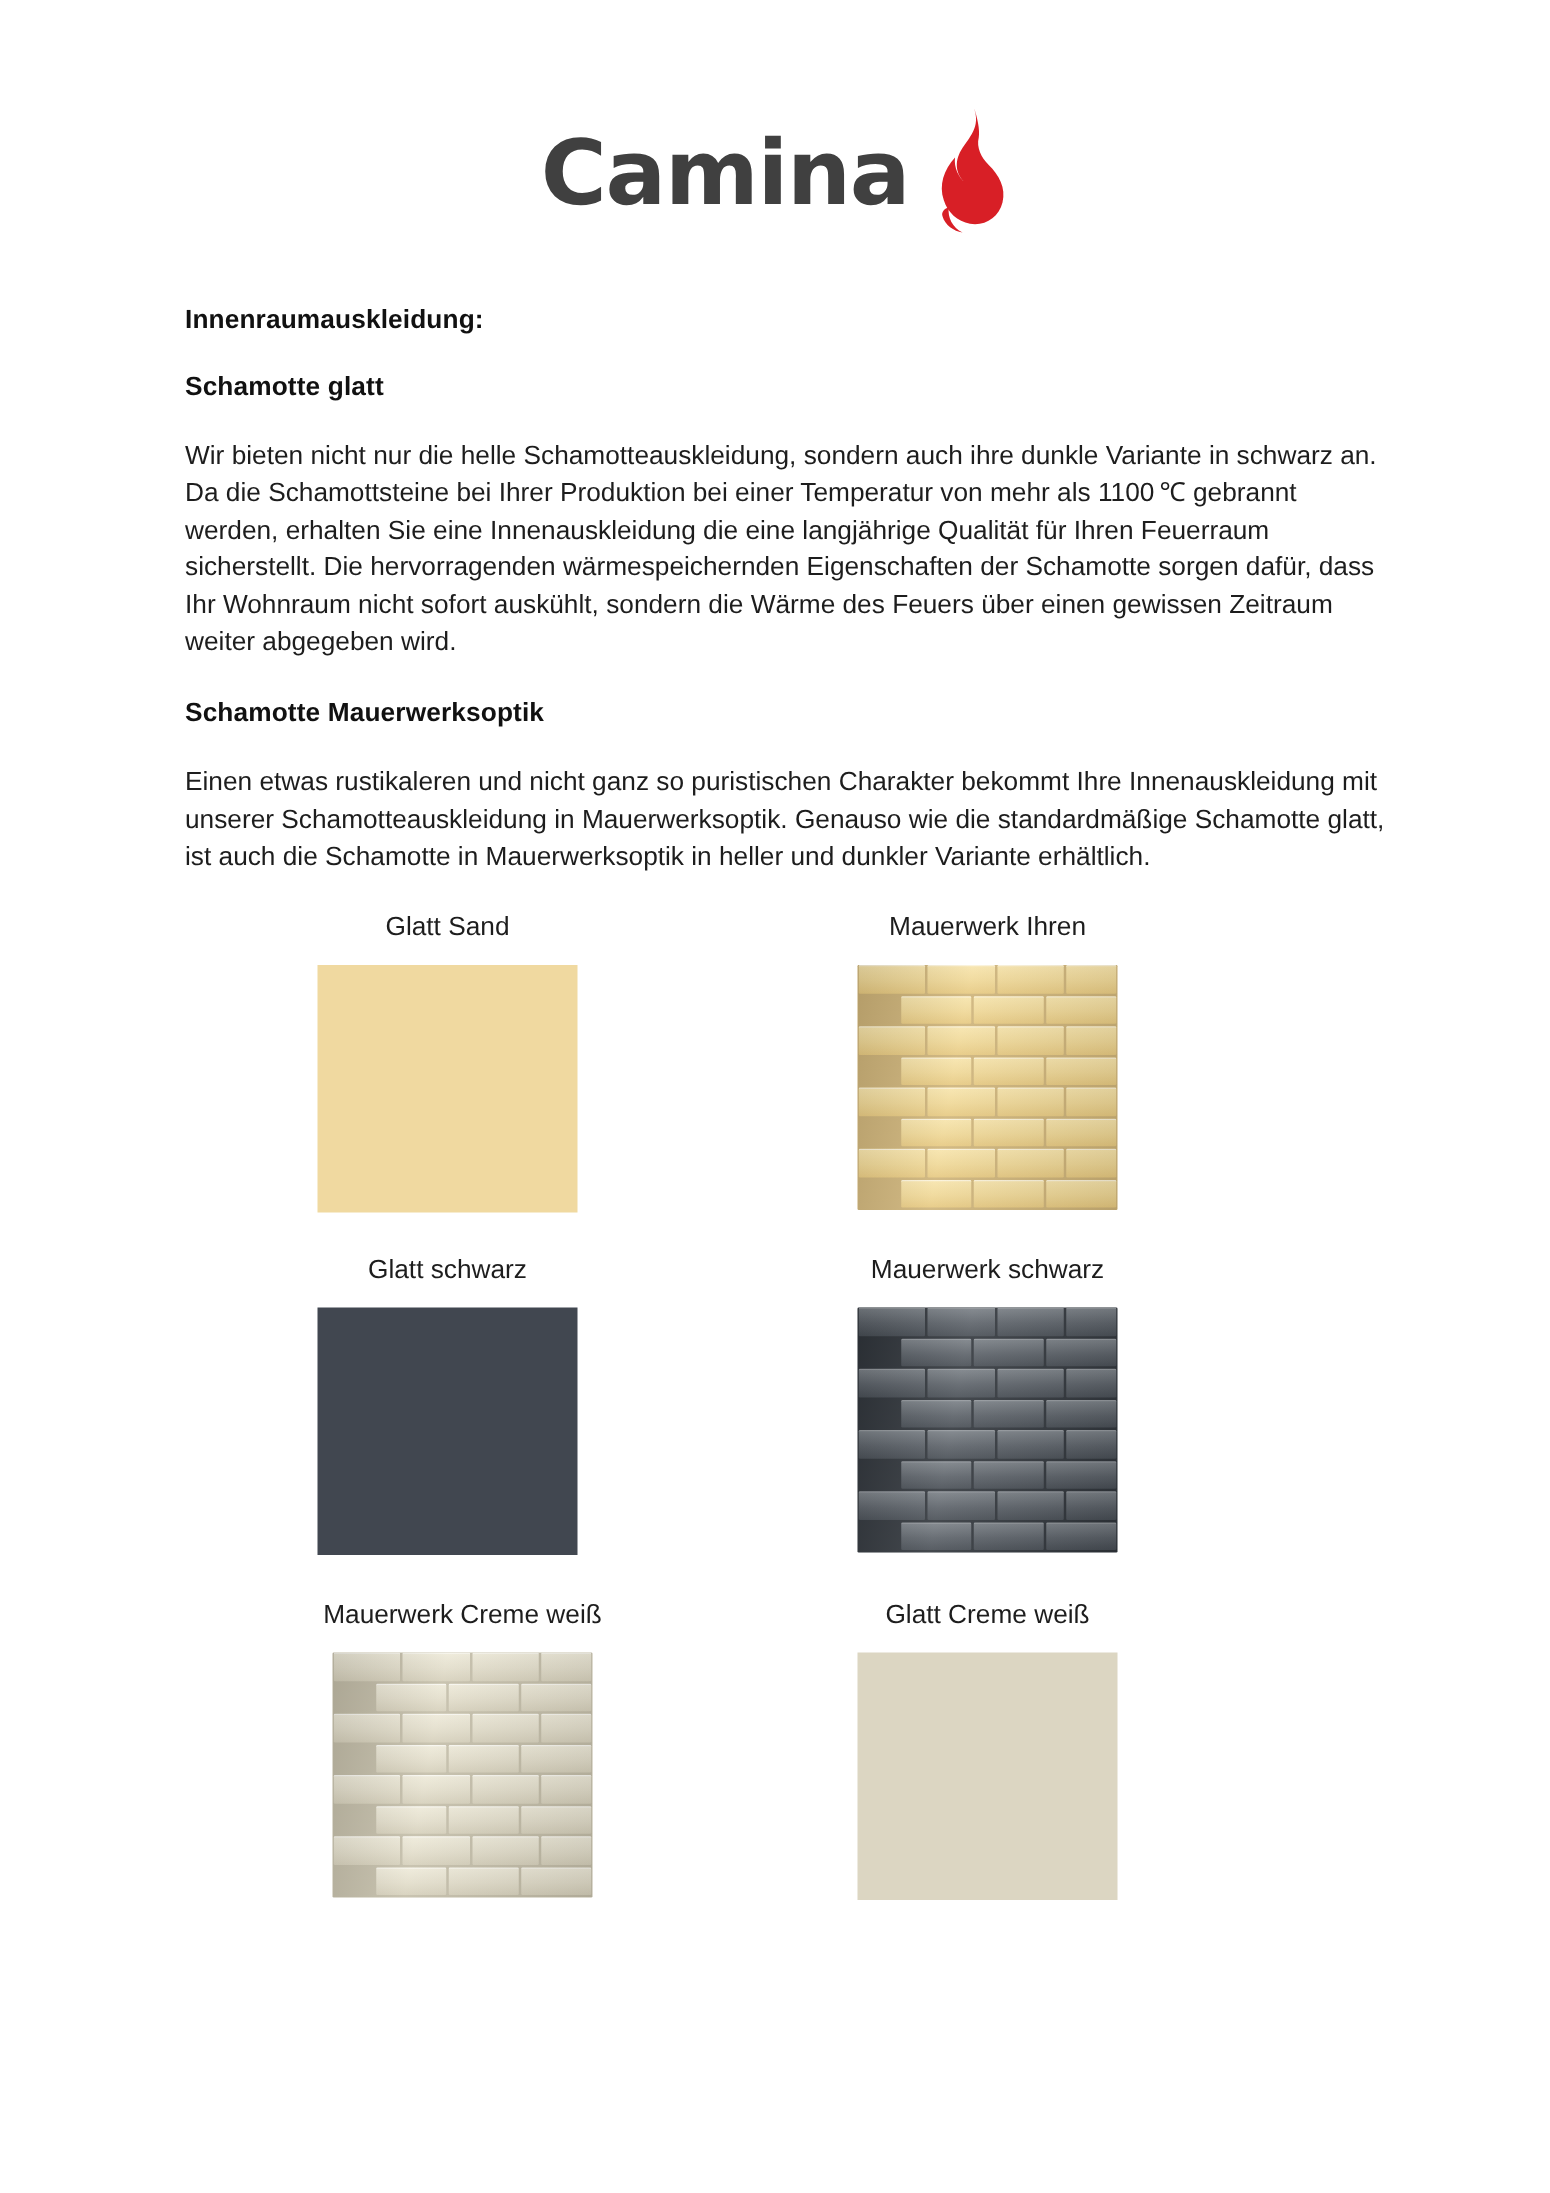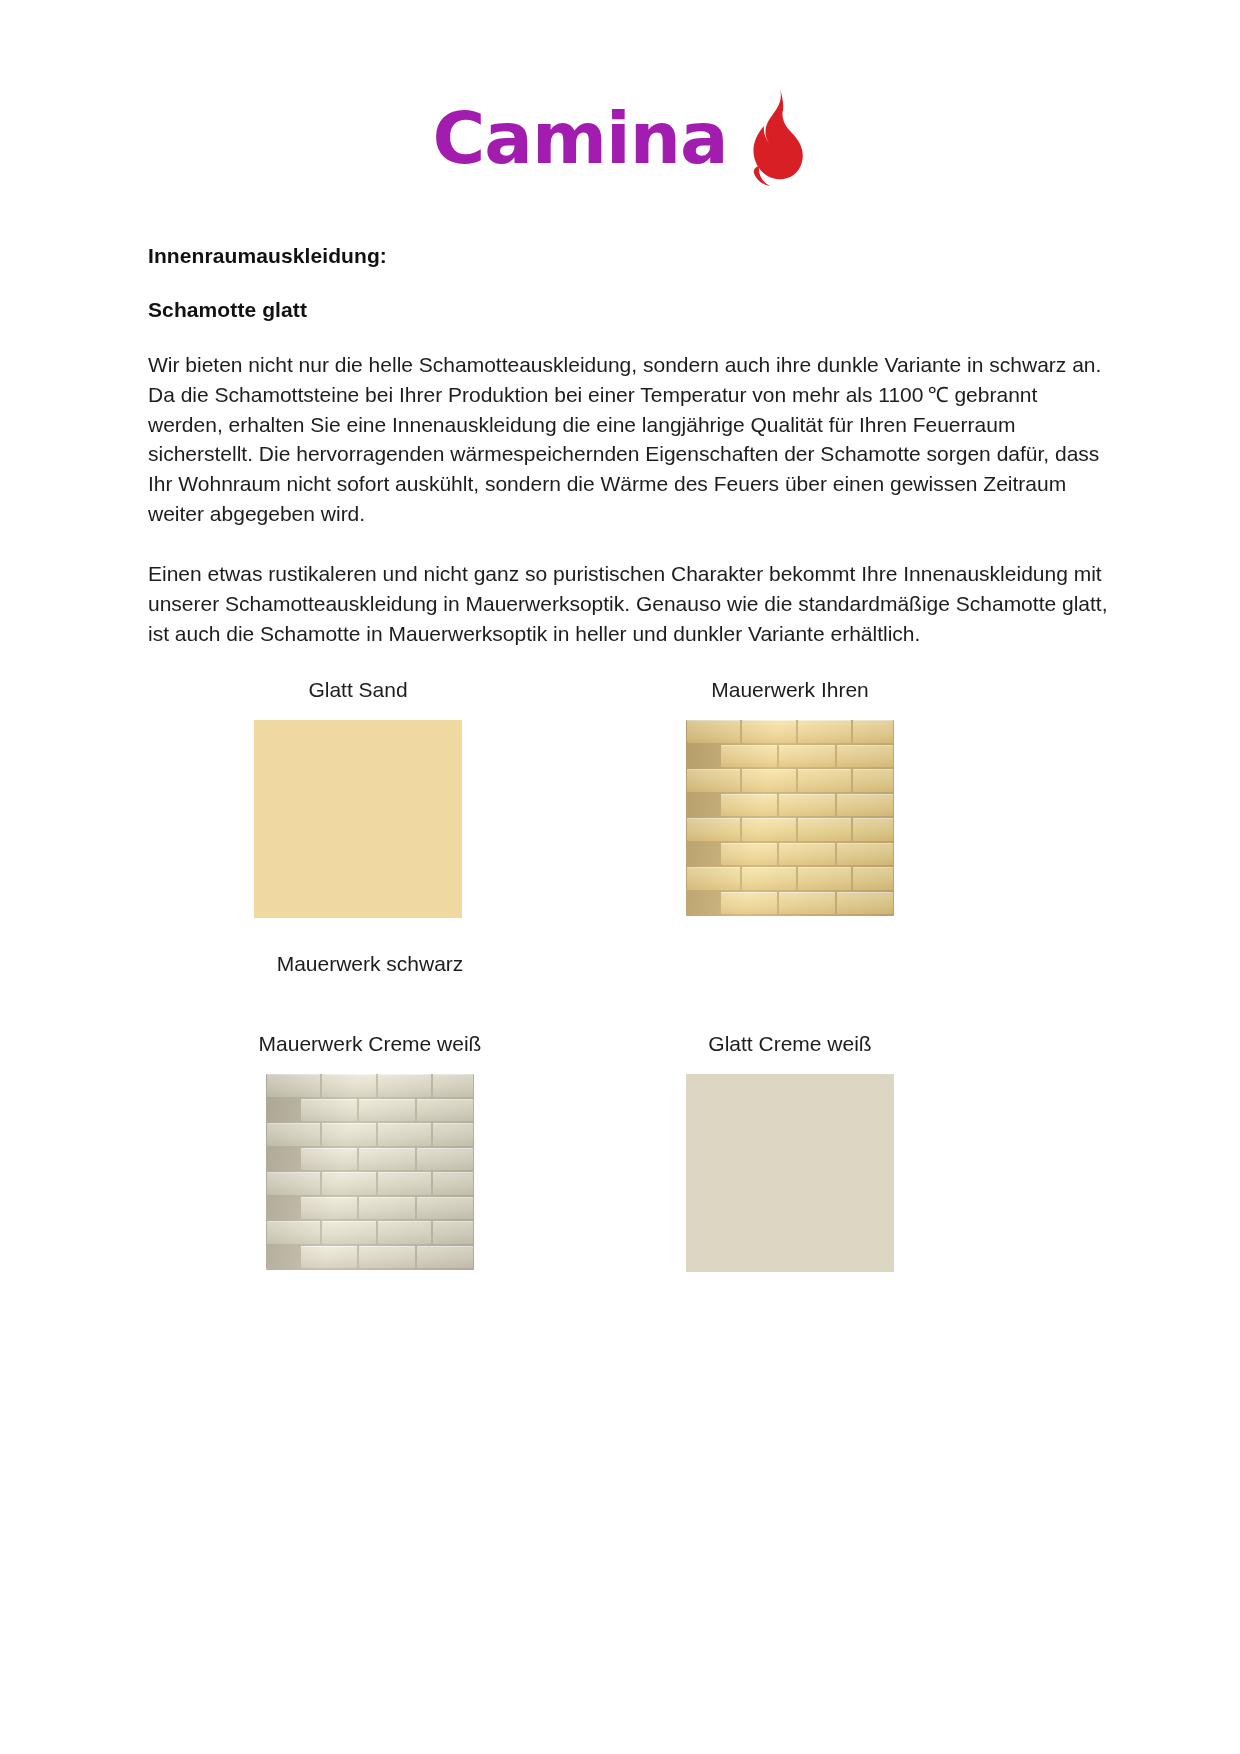--- a/index.html
+++ b/index.html
@@ -35,21 +35,21 @@
   .logo-inner {
     display: flex;
     align-items: center;
     gap: 18px;
   }
   .logo-word {
     font-family: "DejaVu Sans", sans-serif;
     font-weight: bold;
     font-size: 72px;
     letter-spacing: -1px;
-    color: #a21caf;
+    color: #404040;
     line-height: 1;
   }
   .flame-wrap {
     width: 62px;
     height: 108px;
     position: relative;
     display: block;
   }
 
   
@@ -187,20 +187,21 @@
       </span>
     </div>
   </div>
 
   <div class="content">
     <p class="h-bold">Innenraumauskleidung:</p>
 
     <p class="h-bold sub">Schamotte glatt</p>
     <p class="para">Wir bieten nicht nur die helle Schamotteauskleidung, sondern auch ihre dunkle Variante in schwarz an. Da die Schamottsteine bei Ihrer Produktion bei einer Temperatur von mehr als 1100 ℃ gebrannt werden, erhalten Sie eine Innenauskleidung die eine langjährige Qualität für Ihren Feuerraum sicherstellt. Die hervorragenden wärmespeichernden Eigenschaften der Schamotte sorgen dafür, dass Ihr Wohnraum nicht sofort auskühlt, sondern die Wärme des Feuers über einen gewissen Zeitraum weiter abgegeben wird.</p>
 
+    <p class="h-bold section2">Schamotte Mauerwerksoptik</p>
     <p class="para">Einen etwas rustikaleren und nicht ganz so puristischen Charakter bekommt Ihre Innenauskleidung mit unserer Schamotteauskleidung in Mauerwerksoptik. Genauso wie die standardmäßige Schamotte glatt, ist auch die Schamotte in Mauerwerksoptik in heller und dunkler Variante erhältlich.</p>
   </div>
 
   <div class="samples">
 
     <div class="sample-row">
       <div class="sample-col">
         <div class="sample-label">Glatt Sand</div>
         <div class="swatch plain-sand"></div>
       </div>
@@ -254,20 +255,24 @@
               </div>
           </div>
           <div class="brick-shade"></div>
         </div>
       </div>
     </div>
 
     <div class="row-gap"></div>
 
     <div class="sample-row">
+      <div class="sample-col">
+        <div class="sample-label">Glatt schwarz</div>
+        <div class="swatch plain-black"></div>
+      </div>
       <div class="sample-col right">
         <div class="sample-label">Mauerwerk schwarz</div>
         <div class="swatch brick brick-black">
           <div class="brick-rows">
             <div class="brick-row">
                 <span class="brick"></span>
                 <span class="brick"></span>
                 <span class="brick"></span>
                 <span class="brick" style="max-width:40px"></span>
               </div>

